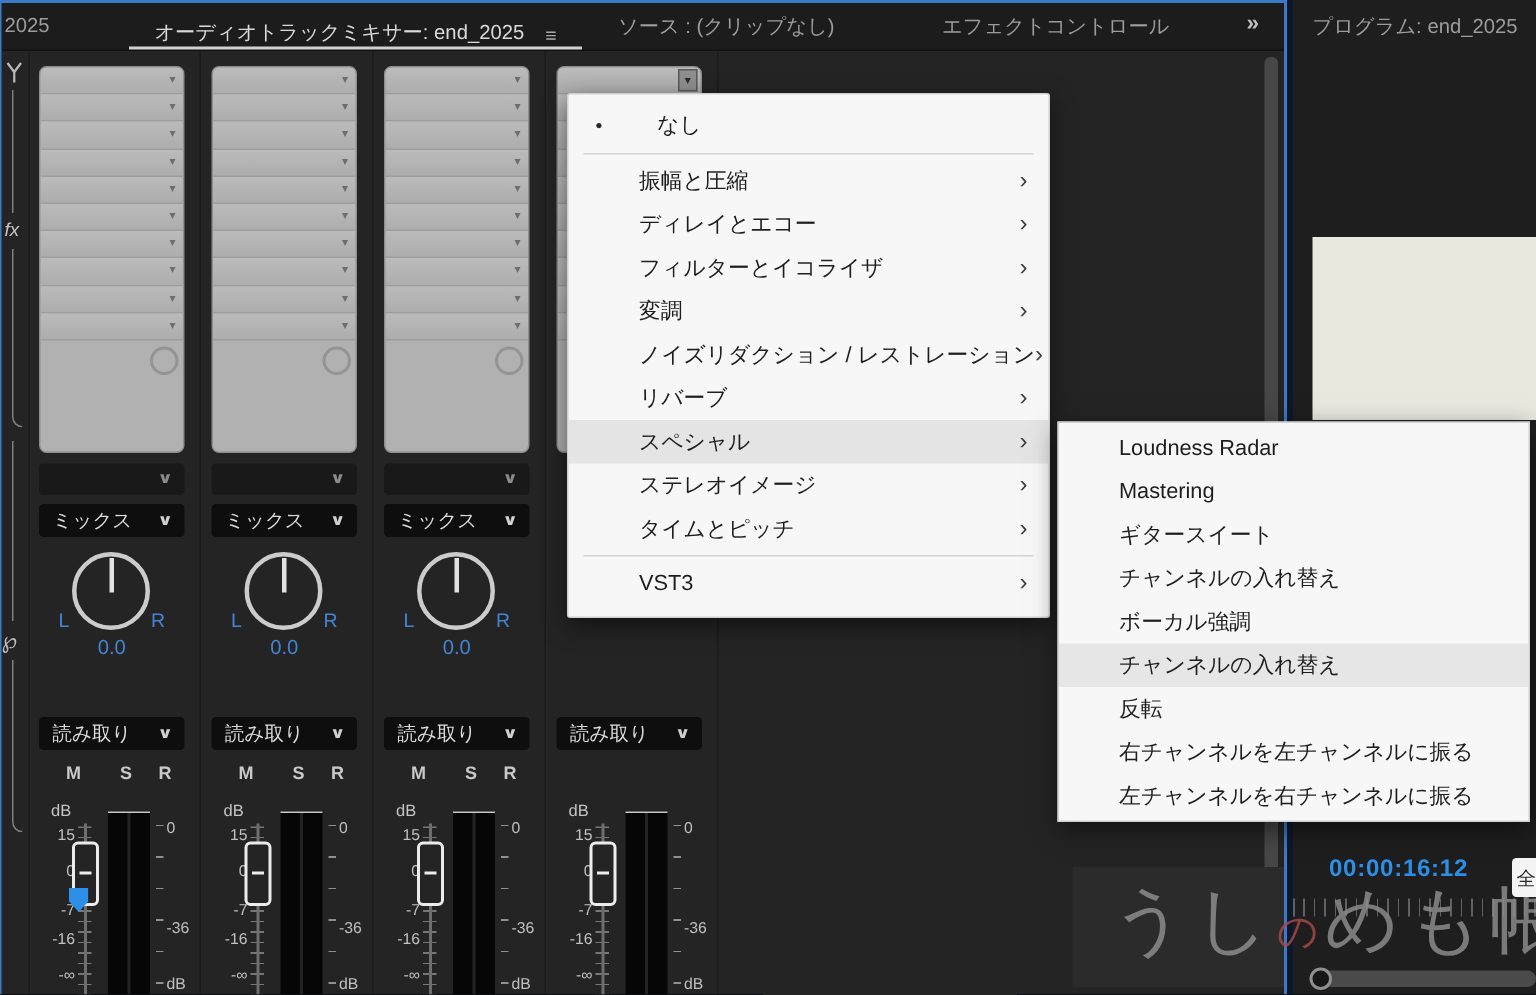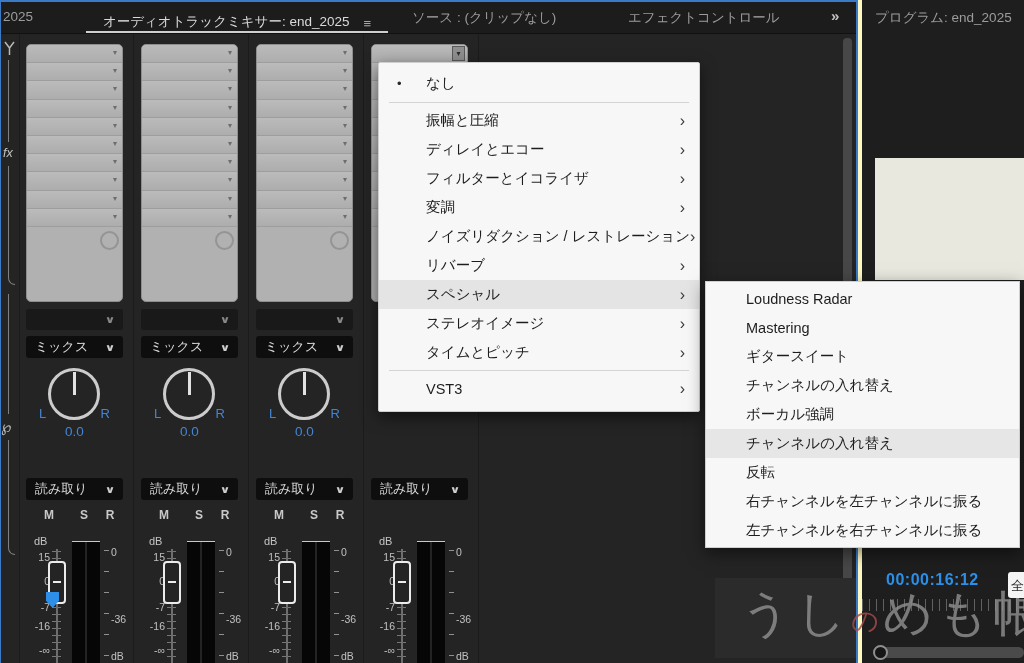--- a/index.html
+++ b/index.html
@@ -1,18 +1,18 @@
 <!DOCTYPE html>
 <html><head>
 <meta charset="utf-8">
 <style>
   * { box-sizing: border-box; margin: 0; padding: 0; }
   html,body { background:#000; }
   body { font-family:"Liberation Sans","DejaVu Sans",sans-serif; }
-  #root { position:relative; width:1024px; height:663px; overflow:hidden; background:#fef9c3; }
+  #root { position:relative; width:1024px; height:663px; overflow:hidden; background:#0f172a; }
 
   
   #left-panel { position:absolute; left:0; top:0; width:858px; height:663px; background:#242424; }
   .tabbar { position:absolute; left:0; top:0; width:100%; height:34px; background:#1c1c1c; border-bottom:1px solid #111; }
   .tab-partial { position:absolute; left:3px; top:9px; font-size:13.5px; color:#9c9c9c; }
   .tab-active { position:absolute; left:86px; top:0; width:302px; height:33px; display:flex; align-items:flex-end; justify-content:center; gap:14px; border-bottom:2px solid #cfcfcf; }
   .tab-active .lbl { font-size:13.5px; color:#dadada; }
   .tab-active .menu-ic { font-size:13px; color:#a8a8a8; }
   .tab-plain { position:absolute; top:9px; font-size:13.5px; color:#9c9c9c; white-space:nowrap; }
   .tab-src { left:412px; }
@@ -93,21 +93,21 @@
     font-size:13px; color:#2a2a2a; padding:5px 0 0 3px; }
 
   
   #effect-menu { position:absolute; left:378px; top:62px; width:322px; background:#f7f7f7; border:1px solid #cfcfcf; border-radius:2px; box-shadow:0 5px 16px rgba(0,0,0,.5); z-index:40; padding:4px 0 8px 0; }
   .menu-row { position:relative; height:29px; display:flex; align-items:center; justify-content:space-between; padding:0 14px 0 47px; cursor:default; }
   .menu-row .mlabel { font-size:14.5px; color:#1d1d1d; white-space:nowrap; }
   .menu-row .chev { font-size:16px; color:#3d3d3d; }
   .menu-row.hl { background:#e4e4e4; }
   #none-row { height:32px; display:flex; align-items:center; padding:0 14px 0 18px; }
   #none-row .bullet { width:29px; font-size:13px; color:#2a2a2a; }
-  #none-row .mlabel { font-size:14.5px; color:#1d1d1d; }
+  #none-row .mlabel { font-size:14.5px; color:#1d1d1d;margin-left:12px; }
   .menu-sep { height:1px; background:#d4d4d4; margin:3px 10px; }
 
   #special-submenu { position:absolute; left:705px; top:281px; width:315px; background:#f7f7f7; border:1px solid #cfcfcf; box-shadow:0 5px 16px rgba(0,0,0,.5); z-index:41; padding:2px 0; }
   .sub-row { height:29px; display:flex; align-items:center; padding:0 10px 0 40px; }
   .sub-row .mlabel { font-size:14.5px; color:#1d1d1d; white-space:nowrap; }
   .sub-row.hl { background:#e6e6e6; }
 
   
   #wm-backdrop { position:absolute; left:715px; top:578px; width:142px; height:80px; background:#2b2b2b; z-index:5; }
   #watermark { position:absolute; left:741px; top:581px; z-index:45; display:flex; align-items:center; white-space:nowrap; opacity:0.82; }

